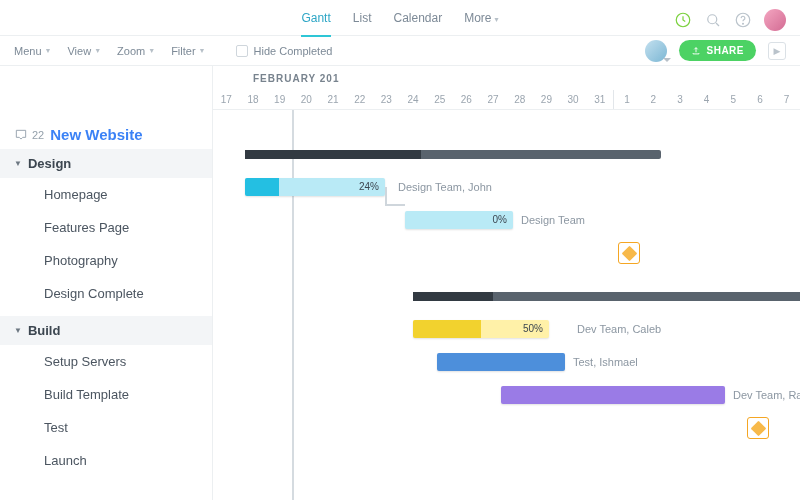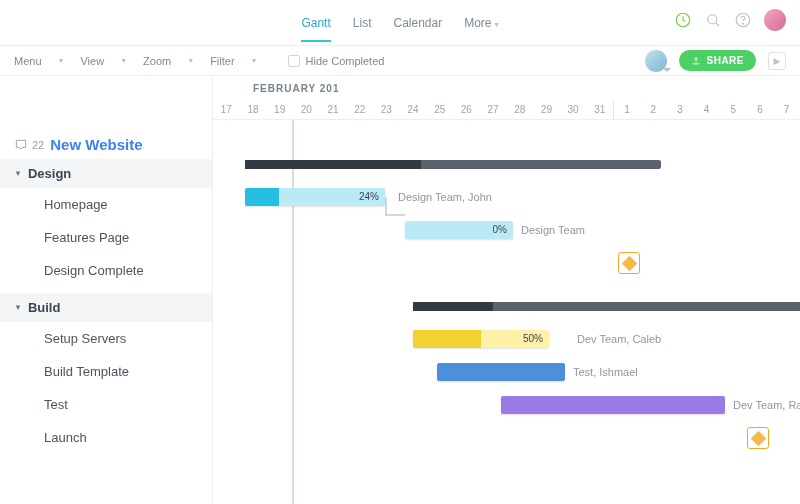--- a/index.html
+++ b/index.html
@@ -1,30 +1,30 @@
 <!DOCTYPE html>
 <html><head>
 <meta charset="utf-8">
 <style>
   * { box-sizing: border-box; margin: 0; padding: 0; }
   html, body { width: 800px; height: 504px; overflow: hidden; font-family: -apple-system, "Helvetica Neue", Arial, sans-serif; font-size: 12px; color: #444; background:#fff;}
   
-  .topnav { height: 46px; display:flex; align-items:center; justify-content:center; border-bottom:1px solid #eceff1; position:relative;}
+  .topnav { height: 36px; display:flex; align-items:center; justify-content:center; border-bottom:1px solid #eceff1; position:relative;}
   .tabs { display:flex; gap:22px; font-size:12px; color:#7d8a97;}
   .tabs .tab { padding:12px 0 10px; border-bottom:2px solid transparent; cursor:pointer;}
   .tabs .tab.active { color:#2ea6c6; border-bottom:2px solid #2ec6d6; font-weight:500;}
   .tabs .more::after{content:"▾"; font-size:8px; margin-left:3px; color:#b7c0c8;}
   .top-right { position:absolute; right:14px; top:0; height:40px; display:flex; align-items:center; gap:12px;}
   .ico { width:18px; height:18px; display:inline-flex; align-items:center; justify-content:center; color:#bac3cb;}
   .ico svg{width:18px;height:18px;stroke:currentColor;fill:none;stroke-width:1.6;}
   .clock{color:#7bd13e;}
   .avatar-top{ width:22px;height:22px;border-radius:50%; background:linear-gradient(135deg,#f4a6c1,#d36b93);}
   
   .toolbar { height:30px; display:flex; align-items:center; padding:0 14px; border-bottom:1px solid #eceff1; font-size:11px; color:#7d8a97;}
-  .tbtn{ display:flex; align-items:center; gap:16px; margin-right:16px; cursor:pointer;}
+  .tbtn{ display:flex; align-items:center; gap:3px; margin-right:16px; cursor:pointer;}
   .tbtn .caret{font-size:7px;color:#b7c0c8;}
   .chk{ width:12px;height:12px; border:1px solid #cfd6dc; border-radius:2px; margin-right:6px; margin-left:14px;}
   .toolbar-right{ margin-left:auto; display:flex; align-items:center; gap:12px;}
   .avatar-small{width:22px;height:22px;border-radius:50%;background:linear-gradient(135deg,#c3e0ef,#7cb7d4);position:relative;}
   .avatar-small::after{content:"";position:absolute;right:-4px;bottom:-4px;border:4px solid transparent;border-top-color:#b7c0c8;}
   .share-btn{ background:#4cd264; color:#fff; font-size:10px; font-weight:600; padding:5px 12px; border-radius:14px; display:flex; align-items:center; gap:5px; letter-spacing:.5px;}
   .share-btn svg{width:10px;height:10px;stroke:#fff;fill:none;stroke-width:2.2;}
   .expand-ico{ width:18px;height:18px; border:1px solid #dbe1e6; border-radius:3px; display:flex;align-items:center;justify-content:center;color:#bac3cb;font-size:9px;}
   
   .main{ display:flex; height:434px;}
@@ -145,20 +145,21 @@
       </span>
       <span class="proj-title">New Website</span>
     </div>
 
     <div class="grp-row">
         <span class="tri">▼</span>
         <span>Design</span>
       </div>
     <div class="task-row">Homepage</div>
     <div class="task-row">Features Page</div>
+    <div class="task-row">Photography</div>
     <div class="task-row">Design Complete</div>
 
     <div class="grp-row" style="margin-top:6px;">
         <span class="tri">▼</span>
         <span>Build</span>
       </div>
     <div class="task-row">Setup Servers</div>
     <div class="task-row">Build Template</div>
     <div class="task-row">Test</div>
     <div class="task-row">Launch</div>

